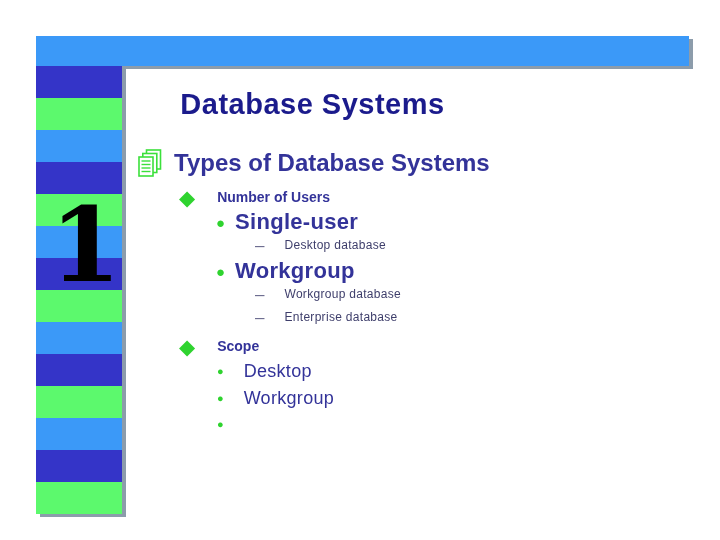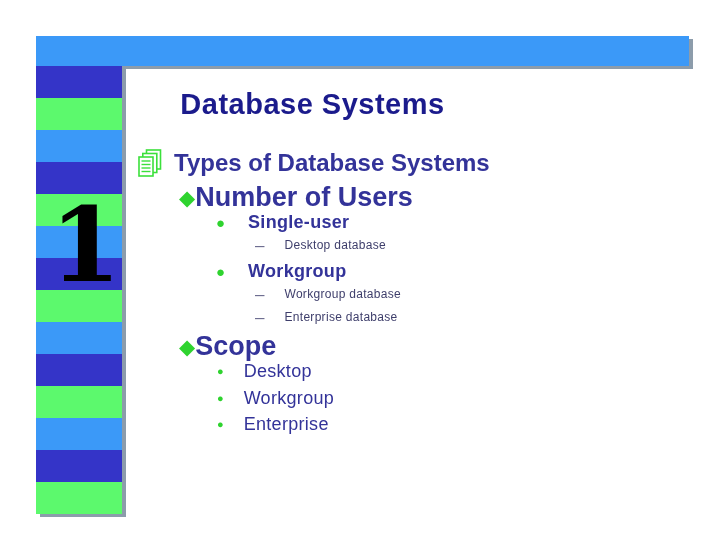--- a/index.html
+++ b/index.html
@@ -57,23 +57,23 @@
   .row {
     position: absolute;
     display: flex;
     align-items: center;
     white-space: nowrap;
   }
   .row .label { color: #333399; }
   .lvl1 { left: 138px; top: 148px; height: 30px; }
   .lvl1 .label { font-size: 24px; font-weight: bold; margin-left: 12px; text-align: center; }
   .lvl2 { left: 179px; height: 26px; }
-  .lvl2 .label { font-size: 27px; font-weight: bold; margin-left: 0; text-align: right; }
+  .lvl2 .label { font-size: 14px; font-weight: bold; margin-left: 22px; text-align: right; }
   .lvl3 { left: 216px; height: 22px; }
-  .lvl3 .label { font-size: 18px; font-weight: bold; margin-left: 23px; letter-spacing: 0.3px; }
+  .lvl3 .label { font-size: 22px; font-weight: bold; margin-left: 10px; letter-spacing: 0.3px; }
   .lvl4 { left: 255px; height: 20px; }
   .lvl4 .label { font-size: 12px; font-weight: normal; color: #3e3e6b; margin-left: 20px; letter-spacing: 0.3px; }
   .lvl5 { left: 217px; height: 22px; }
   .lvl5 .label { font-size: 18px; font-weight: normal; margin-left: 20px; letter-spacing: 0.3px; }
   .diamond-bullet {
     color: #2fd32f;
     font-size: 21px;
     line-height: 1;
   }
   .circle-bullet {
@@ -165,16 +165,15 @@
     <span class="label">Desktop</span>
   </div>
 
   <div class="row lvl5" style="top:387px;">
     <span class="small-circle-bullet">●</span>
     <span class="label">Workgroup</span>
   </div>
 
   <div class="row lvl5" style="top:413px;">
     <span class="small-circle-bullet">●</span>
-    <span class="label">Enterprise</span>
   </div>
 
 </div>
 
 </body></html>

